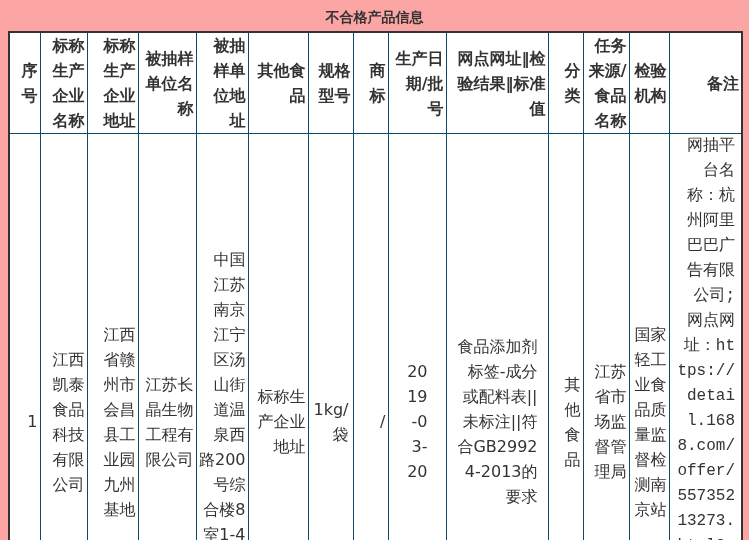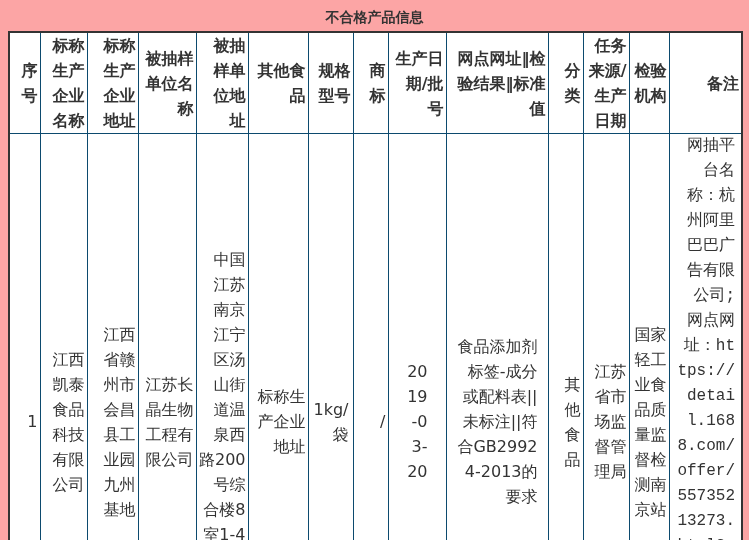--- a/index.html
+++ b/index.html
@@ -78,21 +78,21 @@
         <th>标称生产企业名称</th>
         <th>标称生产企业地址</th>
         <th>被抽样单位名称</th>
         <th>被抽样单位地址</th>
         <th>其他食品</th>
         <th>规格型号</th>
         <th>商标</th>
         <th>生产日期/批号</th>
         <th>网点网址‖检验结果‖标准值</th>
         <th>分类</th>
-        <th>任务来源/生产日期</th>
+        <th>任务来源/食品名称</th>
         <th>检验机构</th>
         <th>备注</th>
       </tr>
     </thead>
     <tbody>
       <tr class="data-row">
         <td class="col-seq">1</td>
         <td class="col-producer-name">江西凯泰食品科技有限公司</td>
         <td class="col-producer-address">江西省赣州市会昌县工业园九州基地</td>
         <td class="col-sampled-unit-name">江苏长晶生物工程有限公司</td>

